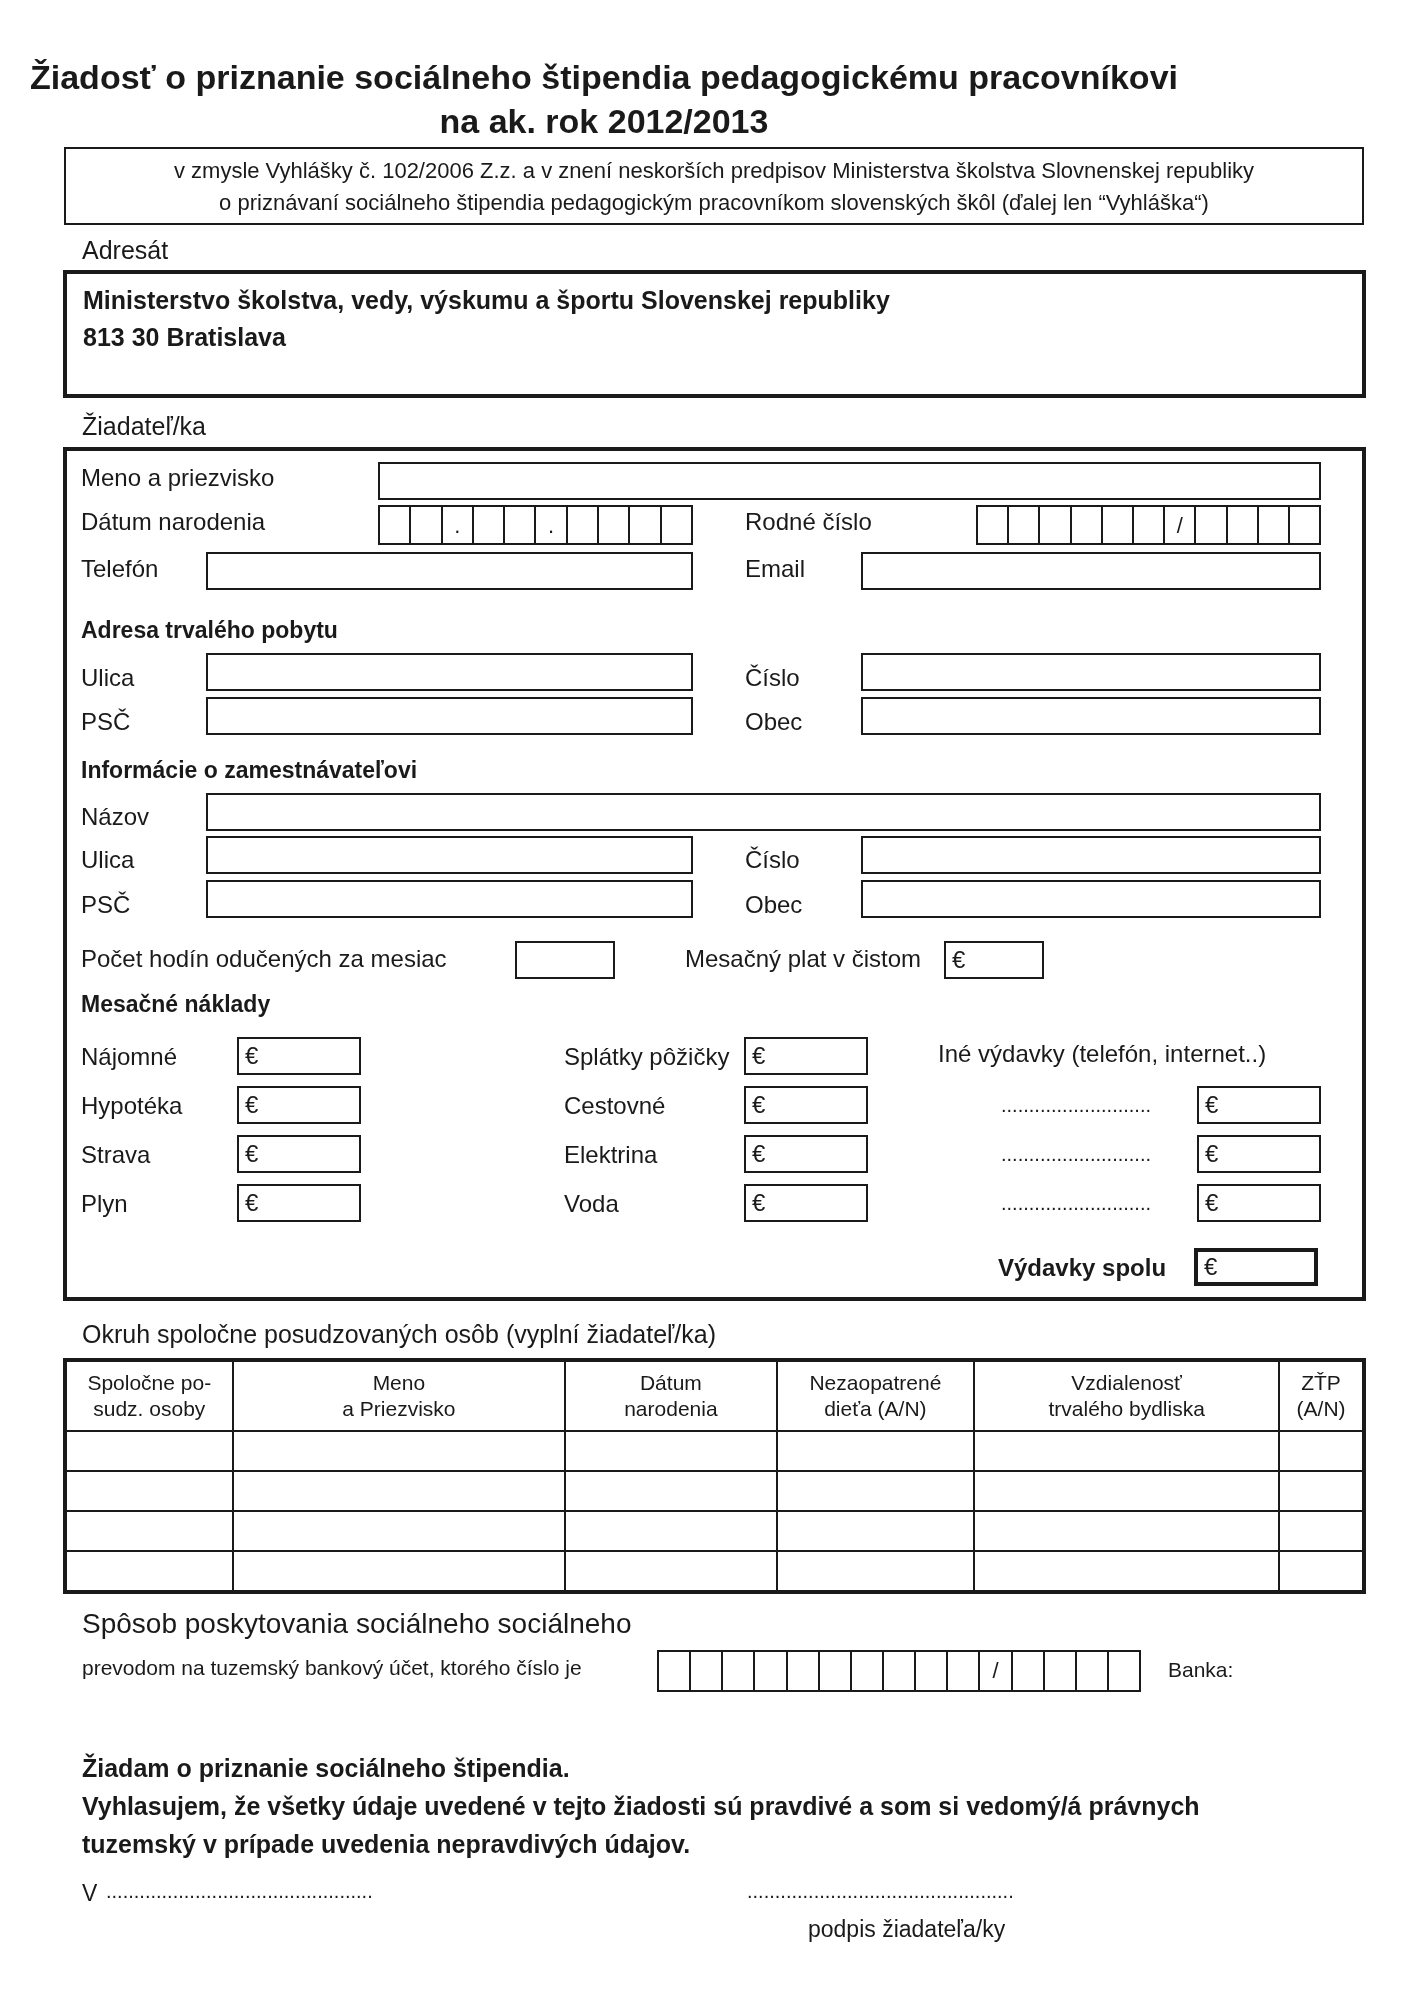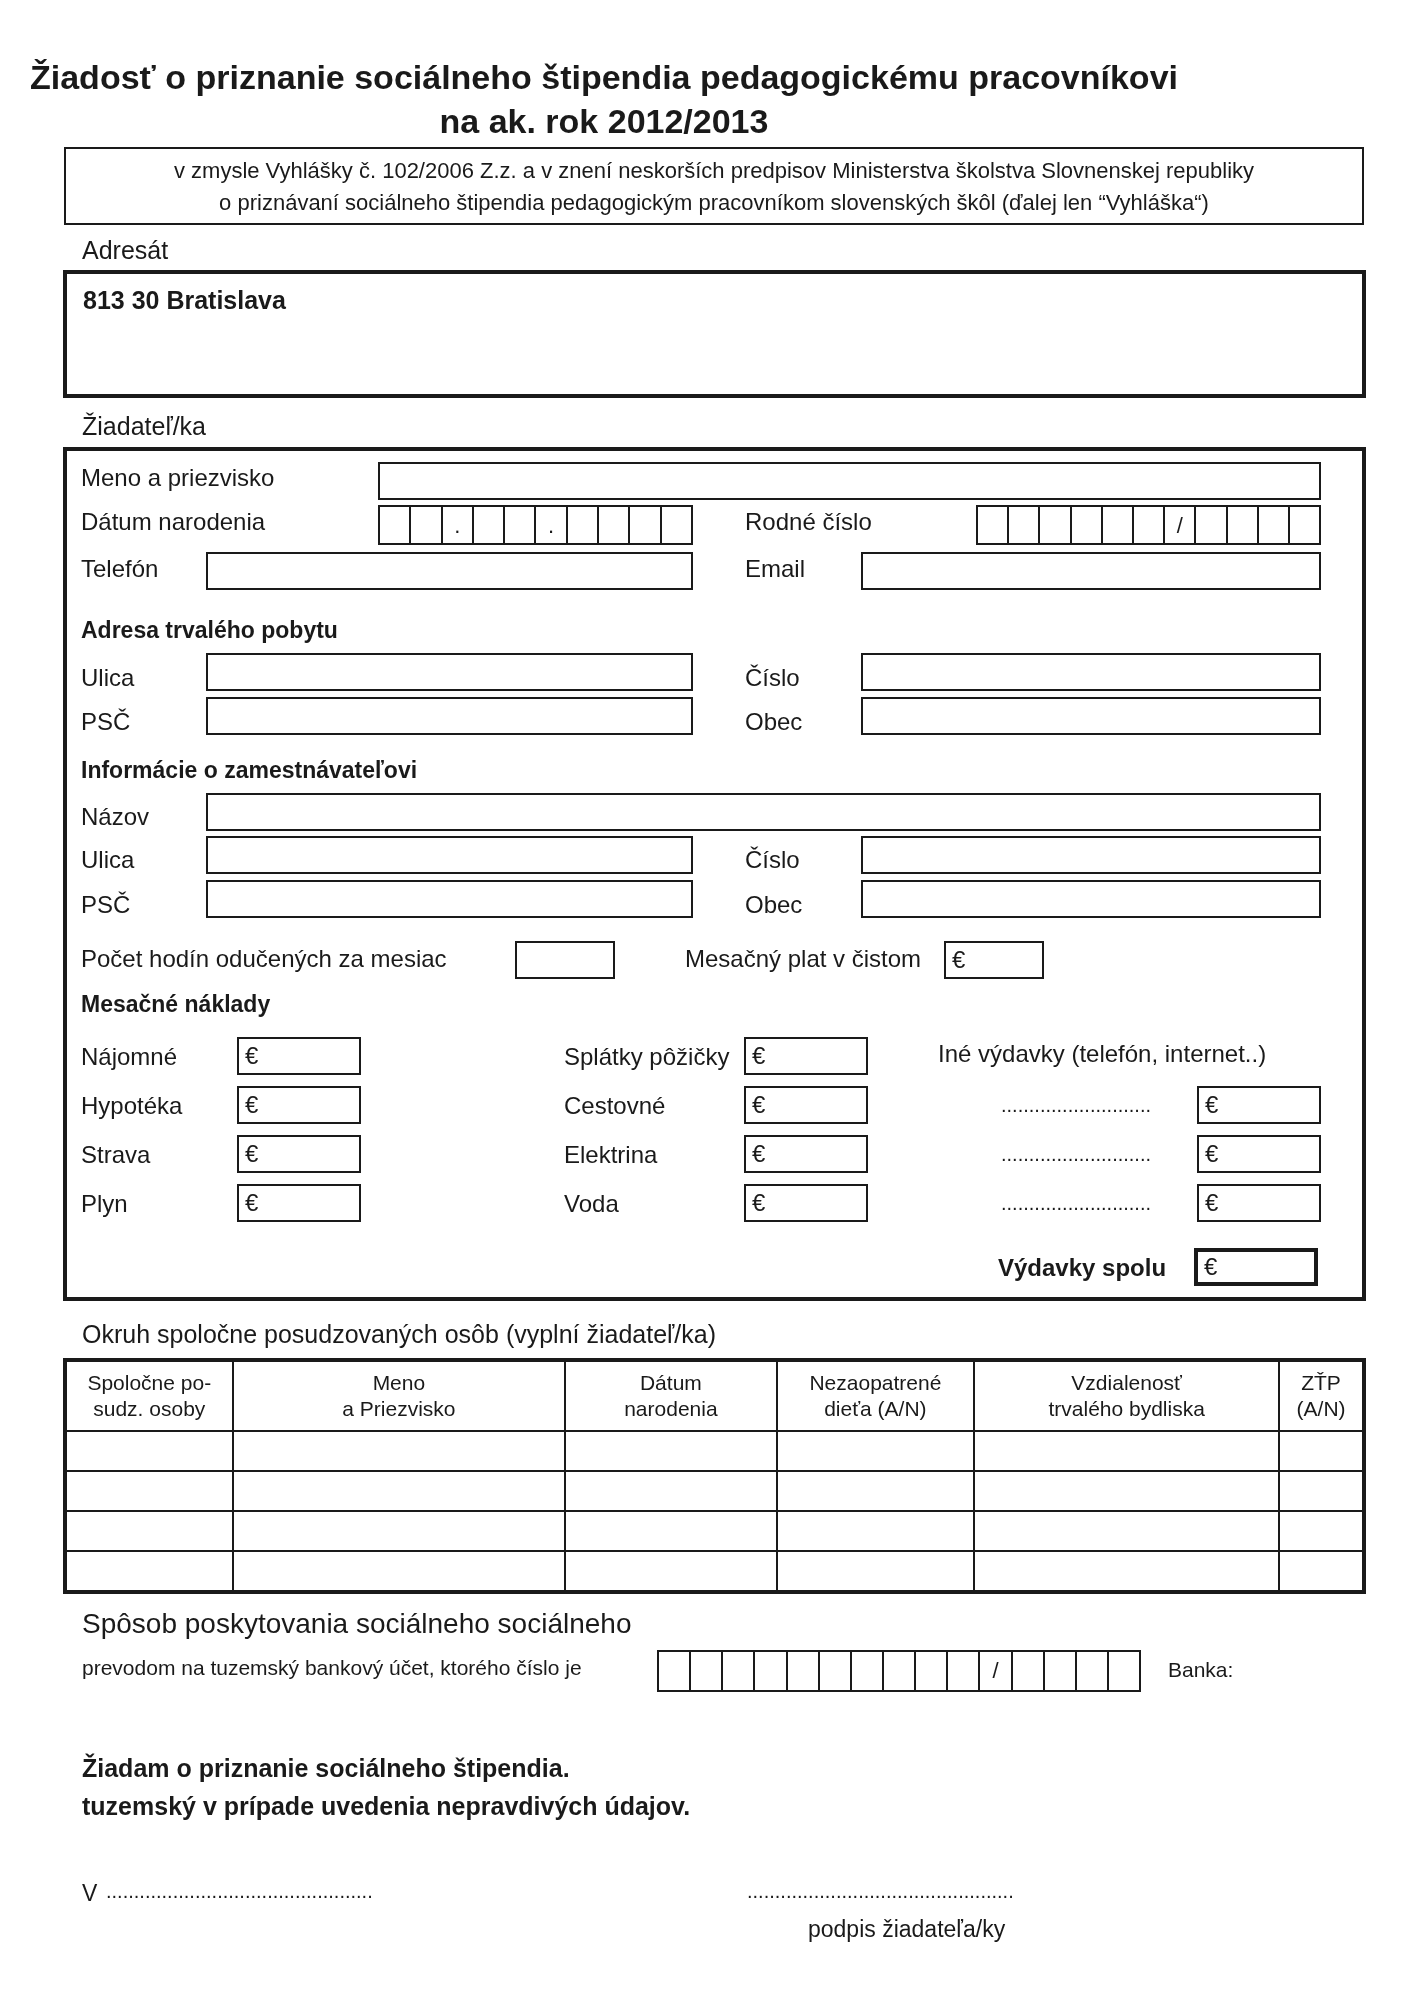--- a/index.html
+++ b/index.html
@@ -34,20 +34,21 @@
 <div class="abs title" style="top:58px;">Žiadosť o priznanie sociálneho štipendia pedagogickému pracovníkovi</div>
 <div class="abs title" style="top:102px;">na ak. rok 2012/2013</div>
 
 <div class="abs subbox">
   <div>v zmysle Vyhlášky č. 102/2006 Z.z. a v znení neskorších predpisov Ministerstva školstva Slovnenskej republiky</div>
   <div>o priznávaní sociálneho štipendia pedagogickým pracovníkom slovenských škôl (ďalej len “Vyhláška“)</div>
 </div>
 
 <div class="abs seclabel" style="top:236px;">Adresát</div>
 <div class="abs addrbox">
+  <div>Ministerstvo školstva, vedy, výskumu a športu Slovenskej republiky</div>
   <div>813 30 Bratislava</div>
 </div>
 
 <div class="abs seclabel" style="top:412px;">Žiadateľ/ka</div>
 <div class="abs appbox">
 
   <div class="lbl" style="left:14px;top:13px;">Meno a priezvisko</div>
   <div class="field" style="left:311px;top:11px;width:943px;"></div>
 
   <div class="lbl" style="left:14px;top:57px;">Dátum narodenia</div>
@@ -234,19 +235,20 @@
     <div class="cell">/</div>
     <div class="cell"></div>
     <div class="cell"></div>
     <div class="cell"></div>
     <div class="cell"></div>
   </div>
 <div class="abs" style="left:1168px;top:1658px;font-size:21px;">Banka:</div>
 
 <div class="abs decl">
   <div>Žiadam o priznanie sociálneho štipendia.</div>
+  <div>Vyhlasujem, že všetky údaje uvedené v tejto žiadosti sú pravdivé a som si vedomý/á právnych</div>
   <div>tuzemský v prípade uvedenia nepravdivých údajov.</div>
 </div>
 
 <div class="abs" style="left:82px;top:1880px;font-size:23px;">V</div>
 <div class="dots" style="left:106px;top:1880px;width:345px;">................................................</div>
 <div class="dots" style="left:747px;top:1880px;width:345px;">................................................</div>
 <div class="abs" style="left:808px;top:1916px;font-size:23px;">podpis žiadateľa/ky</div>
 
 </body></html>

